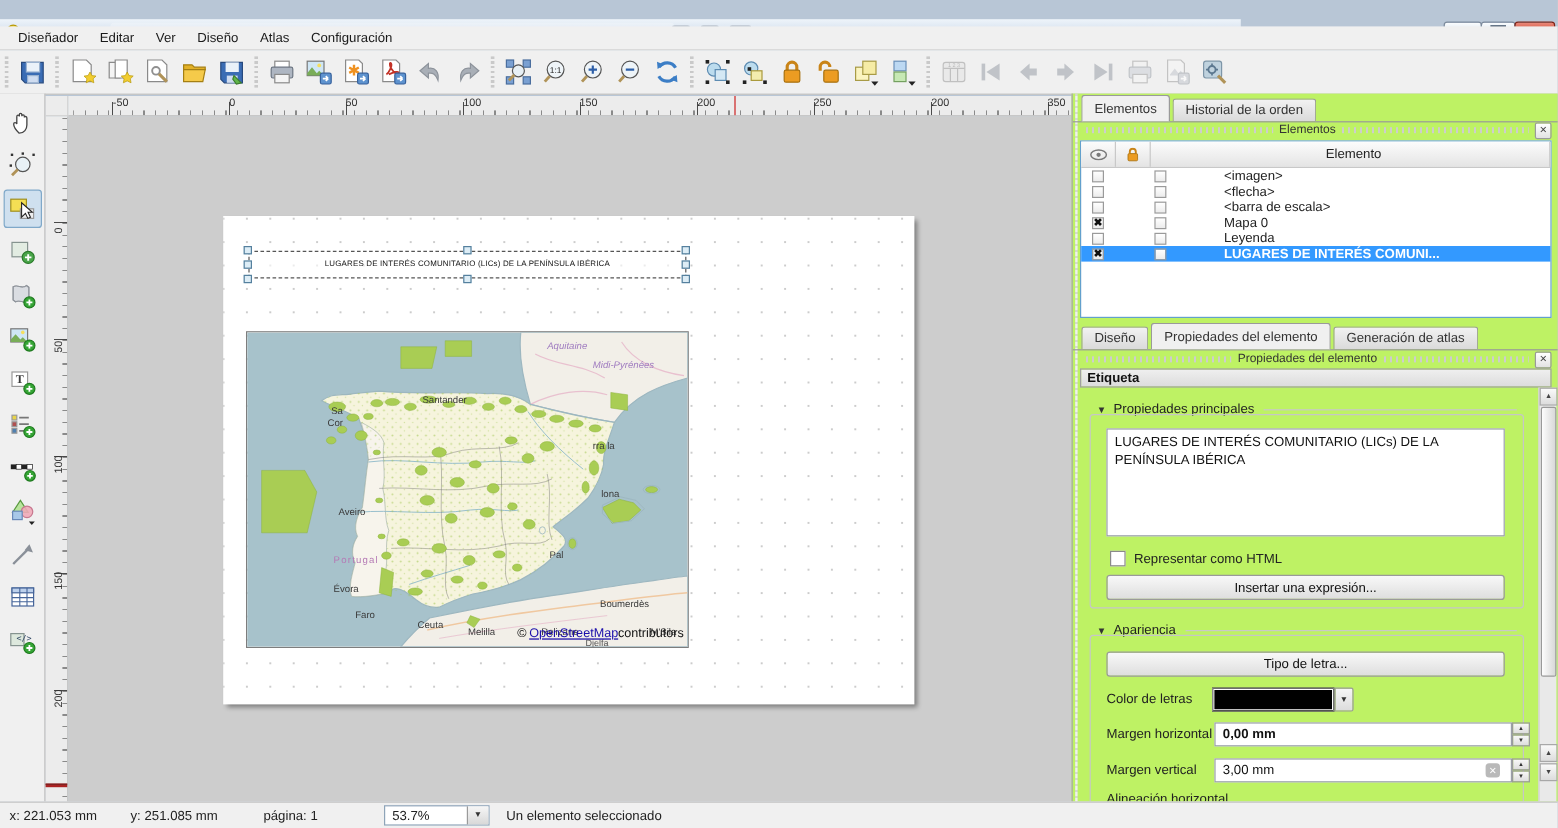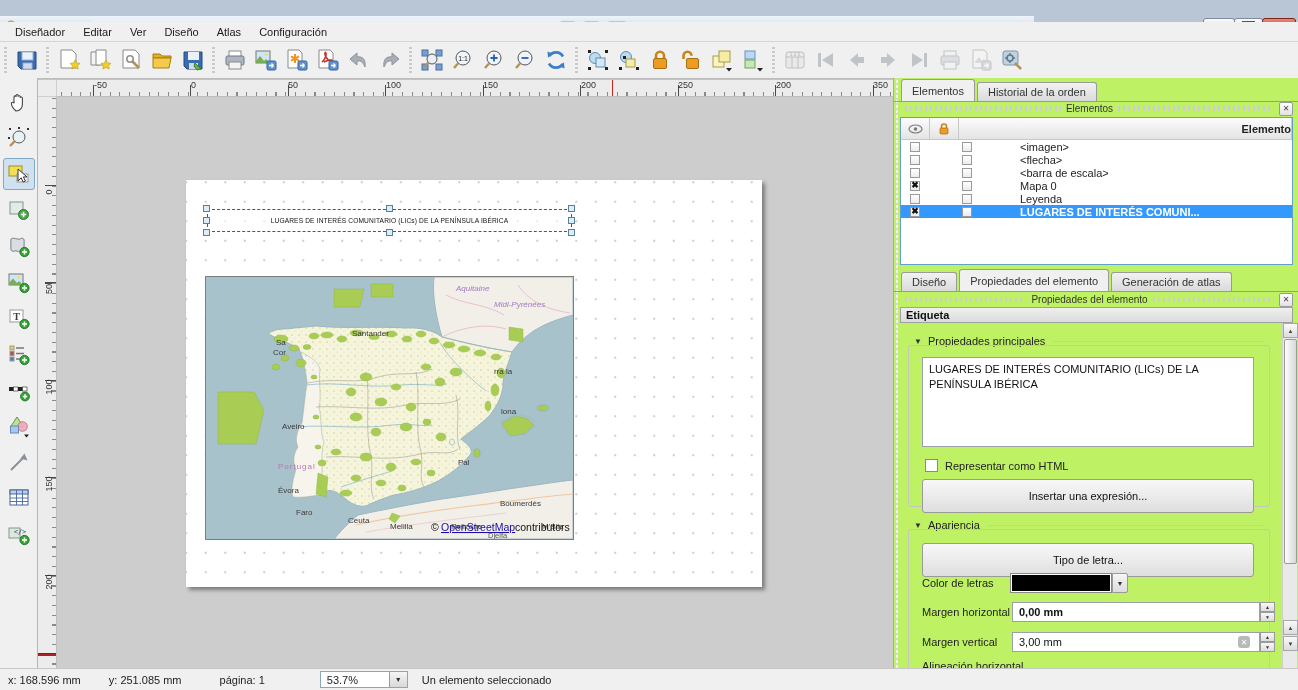--- a/index.html
+++ b/index.html
@@ -57,36 +57,36 @@
   .tabrow{position:absolute;display:flex;align-items:flex-end;height:21px;}
   .tab{height:18px;padding:0 10px;display:flex;align-items:center;border:1px solid #9a9a9a;border-bottom:none;border-radius:3px 3px 0 0;background:linear-gradient(#f2f2f2,#dadada);margin-right:2px;font-size:11px;color:#333;}
   .tab.active{height:21px;background:#f0f0f0;position:relative;z-index:2;}
   .tabrow-line{position:absolute;height:1px;background:#9a9a9a;left:0;width:405px;}
   .dock-title{position:absolute;left:6px;width:393px;height:13px;display:flex;align-items:center;font-size:10px;color:#333;}
   .dock-title .dots{flex:1;height:5px;background:repeating-linear-gradient(90deg,#cdcdcd 0 2px,transparent 2px 5px);margin:0 5px;}
   .dock-close{width:12px;height:12px;border:1px solid #9a9a9a;border-radius:2px;background:linear-gradient(#fff,#e2e2e2);display:flex;align-items:center;justify-content:center;font-size:8px;color:#444;}
   .tree{position:absolute;left:6px;top:39px;width:393px;height:148px;background:#fff;border:1px solid #63a0cc;box-sizing:border-box;}
   .tree-header{display:flex;height:21px;border-bottom:1px solid #c8c8c8;background:linear-gradient(#fcfcfc,#e4e4e4);}
   .th{border-right:1px solid #c8c8c8;display:flex;align-items:center;justify-content:center;box-sizing:border-box;}
-  .th.c1{width:29px;}.th.c2{width:29px;}.th.c3{flex:1;justify-content:flex-end;padding-left:6px;color:#222;font-weight:bold;}
+  .th.c1{width:29px;}.th.c2{width:29px;}.th.c3{flex:1;justify-content:center;padding-left:6px;color:#222;}
   .tree-row{display:flex;height:13px;align-items:center;font-size:11px;gap:24px;}
   .cb{width:10px;height:10px;border:1px solid #9a9a9a;background:linear-gradient(#fff,#ececec);box-sizing:border-box;margin-left:9px;display:flex;align-items:center;justify-content:center;font-size:9px;font-weight:bold;color:#111;line-height:1;}
   .cb2{margin-left:18px;}
   .tree-label{margin-left:24px;white-space:nowrap;}
   .tree-row.selected{background:#3399ff;color:#fff;font-weight:bold;}
   .tree-row.selected .tree-label{color:#fff;}
   .section-hdr{position:absolute;left:6px;top:229px;width:393px;height:16px;background:linear-gradient(#efefef,#dcdcdc);border:1px solid #a0a0a0;box-sizing:border-box;font-weight:bold;padding:1px 0 0 5px;color:#111;}
   .grp-title{position:absolute;font-size:11px;color:#222;display:flex;align-items:center;}
   .grp-title .arr{font-size:8px;margin-right:6px;color:#333;}
   .grp-title .tline{height:1px;background:#c9c9c9;margin-left:8px;}
   .grp-frame{position:absolute;border:1px solid #c6c6c6;border-radius:3px;}
   .txtarea{position:absolute;background:#fff;border:1px solid #9aa0a8;box-sizing:border-box;padding:4px 6px;font-size:11px;line-height:1.35;color:#111;}
   .check{position:absolute;width:13px;height:13px;border:1px solid #8a8a8a;background:#fff;box-sizing:border-box;}
   .flabel{position:absolute;font-size:11px;color:#222;white-space:nowrap;}
-  .pbtn{position:absolute;height:34px;border:1px solid #9a9a9a;border-radius:3px;background:linear-gradient(#f8f8f8,#dedede);display:flex;align-items:center;justify-content:center;font-size:11px;color:#111;box-sizing:border-box;text-align:center;}
+  .pbtn{position:absolute;height:21px;border:1px solid #9a9a9a;border-radius:3px;background:linear-gradient(#f8f8f8,#dedede);display:flex;align-items:center;justify-content:center;font-size:11px;color:#111;box-sizing:border-box;text-align:center;}
   .swatch{position:absolute;width:102px;height:20px;background:#000;border:1px solid #8a8a8a;box-shadow:inset 0 0 0 1px #fff;box-sizing:border-box;}
   .swatch-arrow{position:absolute;width:16px;height:20px;border:1px solid #9a9a9a;border-radius:0 2px 2px 0;background:linear-gradient(#f6f6f6,#dcdcdc);display:flex;align-items:center;justify-content:center;font-size:7px;color:#333;box-sizing:border-box;}
   .spin{position:absolute;width:248px;height:20px;background:#fff;border:1px solid #9aa0a8;box-sizing:border-box;font-size:11px;color:#111;display:flex;align-items:center;padding-left:6px;}
   .spin-btns{position:absolute;width:15px;height:20px;display:flex;flex-direction:column;}
   .spin-btns div{flex:1;border:1px solid #9a9a9a;background:linear-gradient(#f8f8f8,#ddd);display:flex;align-items:center;justify-content:center;font-size:5px;color:#333;box-sizing:border-box;}
   .clear-ico{position:absolute;width:12px;height:12px;border-radius:3px;background:#b9b9b9;color:#fff;font-size:8px;display:flex;align-items:center;justify-content:center;}
   .vscroll{position:absolute;left:388px;top:245px;width:15px;height:345px;background:#e9e9e9;border-left:1px solid #d0d0d0;box-sizing:border-box;}
   .sbtn{position:absolute;left:0;width:15px;height:15px;border:1px solid #a8a8a8;background:linear-gradient(#fafafa,#dcdcdc);display:flex;align-items:center;justify-content:center;font-size:6px;color:#444;box-sizing:border-box;}
   .sthumb{position:absolute;left:1px;top:16px;width:13px;height:225px;border:1px solid #9a9a9a;border-radius:2px;background:linear-gradient(90deg,#fdfdfd,#d8d8d8);box-sizing:border-box;}
   
@@ -765,21 +765,21 @@
 
     <div class="vscroll">
       <div class="sbtn" style="top:0">▲</div>
       <div class="sthumb"></div>
       <div class="sbtn" style="top:297px">▲</div>
       <div class="sbtn" style="top:313px">▼</div>
     </div>
   </div>
 
   <div class="statusbar">
-    <span class="sb-item">x: 168.596 mm</span>
+    <span class="sb-item">x: 221.053 mm</span>
     <span class="sb-item" style="margin-left:28px">y: 251.085 mm</span>
     <span class="sb-item" style="margin-left:38px">página: 1</span>
     <div class="zoom-combo">
       <span>53.7%</span>
       <div class="dd">▼</div>
     </div>
     <span class="sb-msg">Un elemento seleccionado</span>
   </div>
 
 </div>

